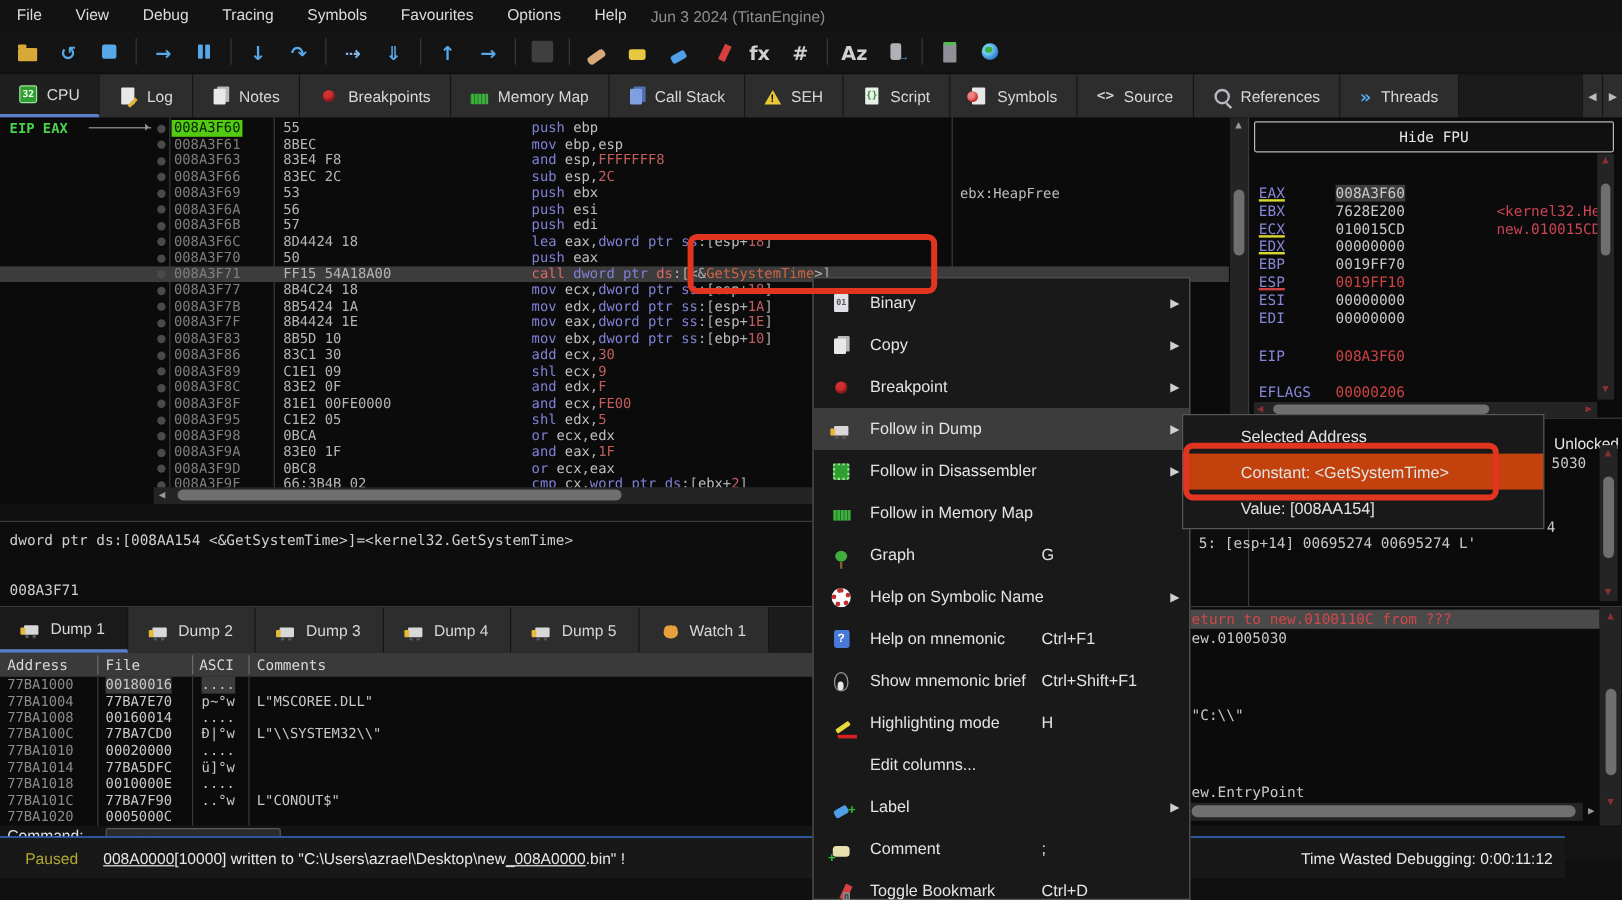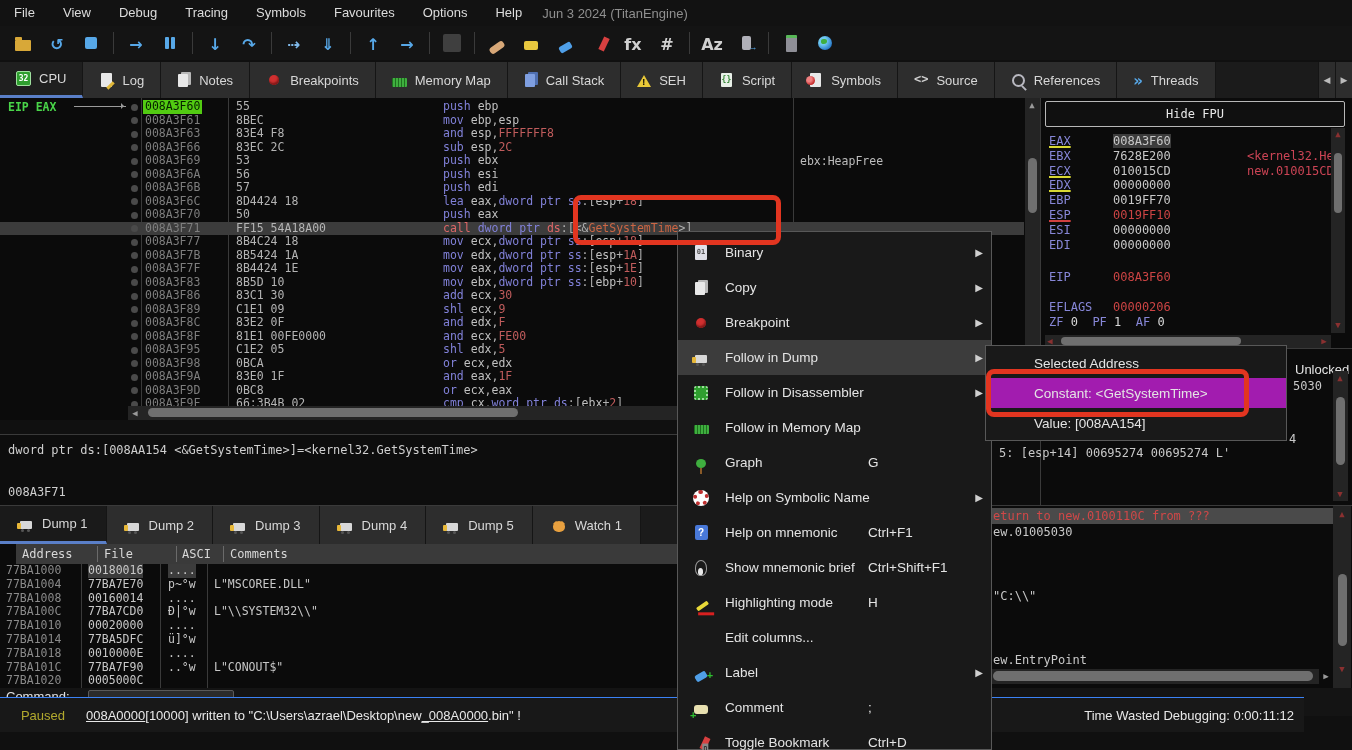--- a/index.html
+++ b/index.html
@@ -97,35 +97,35 @@
   .scroll-thumb{position:absolute;background:#6f6f6f;border-radius:6px;}
   .scroll-arrow{position:absolute;color:#8a3030;font-size:9px;line-height:10px;text-align:center;width:14px;}
   .scroll-arrow.grey{color:#9a9a9a;}
   
   #infopane{position:absolute;left:0;top:434px;width:1040px;height:71px;background:#0d0d0d;border-top:1px solid #3a3a3a;font-family:"DejaVu Sans Mono",monospace;font-size:12px;color:#cfcfcf;}
   #info-line{position:absolute;left:8px;top:8px;}
   #info-addr{position:absolute;left:8px;top:50px;}
   
   #regpanel{position:absolute;left:1040px;top:98px;width:312px;height:250px;background:#0b0b0b;border-left:1px solid #3a3a3a;font-family:"DejaVu Sans Mono",monospace;font-size:12px;}
   #hidefpu{position:absolute;left:4px;top:3px;width:298px;height:24px;border:1px solid #b8b8b8;border-radius:2px;text-align:center;line-height:24px;color:#e8e8e8;background:#101010;}
-  .reg-row{position:absolute;left:8px;white-space:pre;}
+  .reg-row{position:absolute;left:8px;white-space:pre;margin-top:20px;}
   .reg-name{color:#8787d8;display:inline-block;width:64px;}
   .reg-name.u-y{text-decoration:underline;text-decoration-color:#d8d833;text-decoration-thickness:2px;}
   .reg-name.u-r{text-decoration:underline;text-decoration-color:#d04040;text-decoration-thickness:2px;}
   .reg-val{color:#c8c8c8;} .reg-val.red{color:#cc4444;} .reg-val.boxed{background:#3c3c3c;}
   .reg-com{color:#cc4455;position:absolute;left:198px;}
   .flagname{color:#8787d8;} .flagval{color:#d8d8d8;}
   
   #argspanel{position:absolute;left:1040px;top:348px;width:312px;height:157px;background:#0b0b0b;border-left:1px solid #3a3a3a;border-top:1px solid #3a3a3a;font-family:"DejaVu Sans Mono",monospace;font-size:12px;color:#c8c8c8;}
   
   #dumppanel{position:absolute;left:0;top:505px;width:988px;height:183px;background:#0b0b0b;border-top:1px solid #3a3a3a;}
   #dumptabs{position:absolute;left:0;top:0;width:988px;height:38px;background:#1b1b1b;display:flex;}
   .dtab{display:flex;align-items:center;gap:8px;padding:0 18px;background:#2d2d2d;border-right:1px solid #151515;color:#d8d8d8;white-space:nowrap;}
   .dtab.active{background:#1a1a1a;border-bottom:3px solid #5a7fc8;}
-  #dumphead{position:absolute;left:16px;top:38px;width:988px;height:20px;background:#3a3a3a;font-family:"DejaVu Sans Mono",monospace;font-size:12px;color:#d8d8d8;line-height:20px;}
+  #dumphead{position:absolute;left:0;top:38px;width:988px;height:20px;background:#3a3a3a;font-family:"DejaVu Sans Mono",monospace;font-size:12px;color:#d8d8d8;line-height:20px;}
   .dh{position:absolute;} .dh-sep{position:absolute;top:2px;bottom:2px;width:1px;background:#6a6a6a;}
   #dumprows{position:absolute;left:0;top:58px;width:988px;bottom:0;font-family:"DejaVu Sans Mono",monospace;font-size:11.5px;}
   .dump-row{position:absolute;left:0;width:988px;height:13.8px;line-height:13.8px;white-space:pre;}
   .dc-addr{position:absolute;left:6px;color:#8a8a8a;}
   .dc-val{position:absolute;left:88px;color:#c8c8c8;}
   .dc-asc{position:absolute;left:168px;color:#c8c8c8;}
   .dc-com{position:absolute;left:214px;color:#c8c8c8;}
   .dump-row .hl{background:#3c3c3c;}
   .dump-vsep{position:absolute;top:58px;bottom:0;width:1px;background:#3a3a3a;}
   
@@ -146,21 +146,21 @@
   #ctxmenu{position:absolute;left:677px;top:231px;width:315px;height:519px;background:#191919;border:1px solid #585858;z-index:10;box-sizing:border-box;padding-top:3px;}
   .cm-item{position:relative;height:35px;display:flex;align-items:center;color:#e4e4e4;font-size:13.5px;}
   .cm-item.hl{background:#3c3c3c;}
   .cm-ic{width:20px;margin-left:13px;display:flex;justify-content:center;}
   .cm-label{margin-left:14px;}
   .cm-short{position:absolute;left:190px;color:#e4e4e4;}
   .cm-arrow{position:absolute;right:8px;color:#cfcfcf;font-size:10px;}
   
   #submenu{position:absolute;left:985px;top:345px;width:302px;height:96px;background:#191919;border:1px solid #585858;z-index:11;box-sizing:border-box;padding-top:2px;}
   .sm-item{height:30px;display:flex;align-items:center;padding-left:48px;color:#e4e4e4;font-size:13.5px;}
-  .sm-item.hl{background:#a21caf;}
+  .sm-item.hl{background:#c2410c;}
   
   .redbox{position:absolute;border:5px solid #e23520;border-radius:8px;z-index:12;pointer-events:none;}
   #redbox1{left:573px;top:195px;width:198px;height:40px;}
   #redbox2{left:986px;top:369px;width:253px;height:38px;}
 </style>
 </head>
 <body>
 
 <div id="app">
 

